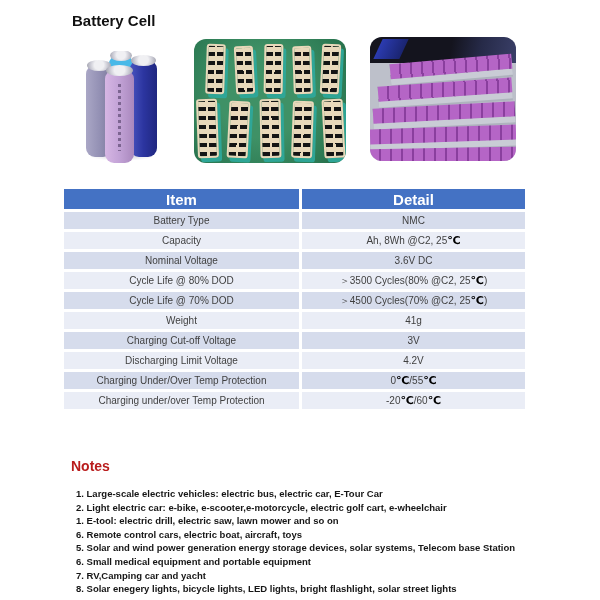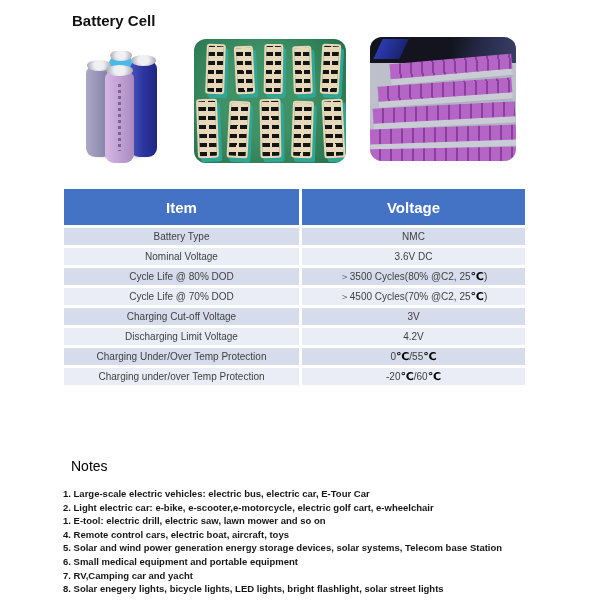--- a/index.html
+++ b/index.html
@@ -1,21 +1,21 @@
 <!DOCTYPE html>
 <html><head>
 <meta charset="utf-8">
 <style>
   html,body{margin:0;padding:0;background:#fff;}
   #screen{position:relative;width:600px;height:600px;background:#fff;overflow:hidden;
           font-family:"Liberation Sans","DejaVu Sans",sans-serif;margin-top:6px;}
 
   
   .page-title{position:absolute;left:72px;top:6px;font-size:15px;font-weight:bold;color:#111;}
-  .notes-title{position:absolute;left:71px;top:452px;font-size:14px;font-weight:normal;color:#000000;}
+  .notes-title{position:absolute;left:71px;top:452px;font-size:14px;font-weight:bold;color:#b91c1c;}
 
   
   .photo{position:absolute;overflow:hidden;}
   #photo1{left:85px;top:45px;width:75px;height:112px;background:#fff;}
   #photo1 .shadow{position:absolute;left:4px;bottom:2px;width:66px;height:10px;border-radius:50%;
                   background:radial-gradient(ellipse,rgba(120,120,140,.35),transparent 70%);}
   .cyl{position:absolute;border-radius:9px;}
   .cyl .cap{position:absolute;top:-5px;left:1px;right:1px;height:11px;border-radius:50%;
             background:radial-gradient(circle at 50% 45%,#f0f0f3 0 35%,#cfcfd8 60%,#9b9ba8);}
   #cell-cyan{left:24px;top:4px;width:24px;height:22px;background:#49b9e8;}
@@ -57,29 +57,29 @@
   .pr1{left:20px;top:22px;width:122px;transform:rotate(-5deg);}
   .pr2{left:8px;top:45px;width:134px;transform:rotate(-4deg);}
   .pr3{left:3px;top:68px;width:142px;transform:rotate(-3deg);}
   .pr4{left:0;top:90px;width:146px;transform:rotate(-2deg);}
   .pr5{left:0;top:111px;width:146px;height:14px;transform:rotate(-1deg);}
 
   
   table{position:absolute;left:61px;top:180px;width:464px;border-collapse:separate;
         border-spacing:3px;table-layout:fixed;}
   th{background:var(--header-bg,#4472C4);color:var(--header-text,#fff);
-     font-size:15px;font-weight:bold;height:20px;padding:8px;}
+     font-size:15px;font-weight:bold;height:20px;padding:0;}
   td{font-size:10px;color:var(--cell-text,#3f3f3f);text-align:center;height:17px;
      padding:0;vertical-align:middle;white-space:nowrap;overflow:hidden;}
   tbody tr:nth-child(odd) td{background:var(--row-odd-bg,#D6DCEC);}
   tbody tr:nth-child(even) td{background:var(--row-even-bg,#EAEDF6);}
   .deg{font-weight:bold;color:#000;font-size:11px;}
 
   
-  #notes-list{position:absolute;left:63px;top:481px;width:500px;}
+  #notes-list{position:absolute;left:76px;top:481px;width:500px;}
   .note-line{font-size:9.5px;font-weight:bold;color:#161616;line-height:13.6px;white-space:nowrap;}
 </style>
 </head>
 <body>
 
 <div id="screen" style="--header-bg: #4472C4; --header-text: #FFFFFF; --row-odd-bg: #D6DCEC; --row-even-bg: #EAEDF6; --cell-text: #3F3F3F;">
 
   <div class="page-title">Battery Cell</div>
 
   <div class="photo" id="photo1">
@@ -123,39 +123,47 @@
   </div>
 
   <table>
     <colgroup>
         <col style="width:235px">
         <col style="width:223px">
       </colgroup>
     <thead>
       <tr>
         <th>Item</th>
-        <th>Voltage</th>
+        <th>Detail</th>
       </tr>
     </thead>
     <tbody>
         <tr>
           <td>Battery Type</td>
           <td>NMC</td>
+        </tr>
+        <tr>
+          <td>Capacity</td>
+          <td>Ah, 8Wh @C2, 25<span class="deg">℃</span></td>
         </tr>
         <tr>
           <td>Nominal Voltage</td>
           <td>3.6V DC</td>
         </tr>
         <tr>
           <td>Cycle Life @ 80% DOD</td>
           <td>＞3500 Cycles(80% @C2, 25<span class="deg">℃</span>)</td>
         </tr>
         <tr>
           <td>Cycle Life @ 70% DOD</td>
           <td>＞4500 Cycles(70% @C2, 25<span class="deg">℃</span>)</td>
+        </tr>
+        <tr>
+          <td>Weight</td>
+          <td>41g</td>
         </tr>
         <tr>
           <td>Charging Cut-off Voltage</td>
           <td>3V</td>
         </tr>
         <tr>
           <td>Discharging Limit Voltage</td>
           <td>4.2V</td>
         </tr>
         <tr>
@@ -167,20 +175,20 @@
           <td>-20<span class="deg">℃</span>/60<span class="deg">℃</span></td>
         </tr>
       </tbody>
   </table>
 
   <div class="notes-title">Notes</div>
   <div id="notes-list">
       <div class="note-line">1. Large-scale electric vehicles: electric bus, electric car, E-Tour Car</div>
       <div class="note-line">2. Light electric car: e-bike, e-scooter,e-motorcycle, electric golf cart, e-wheelchair</div>
       <div class="note-line">1. E-tool: electric drill, electric saw, lawn mower and so on</div>
-      <div class="note-line">4. Remote control cars, electric boat, aircraft, toys</div>
+      <div class="note-line">6. Remote control cars, electric boat, aircraft, toys</div>
       <div class="note-line">5. Solar and wind power generation energy storage devices, solar systems, Telecom base Station</div>
       <div class="note-line">6. Small medical equipment and portable equipment</div>
       <div class="note-line">7. RV,Camping car and yacht</div>
       <div class="note-line">8. Solar enegery lights, bicycle lights, LED lights, bright flashlight, solar street lights</div>
     </div>
 
 </div>
 
 </body></html>

